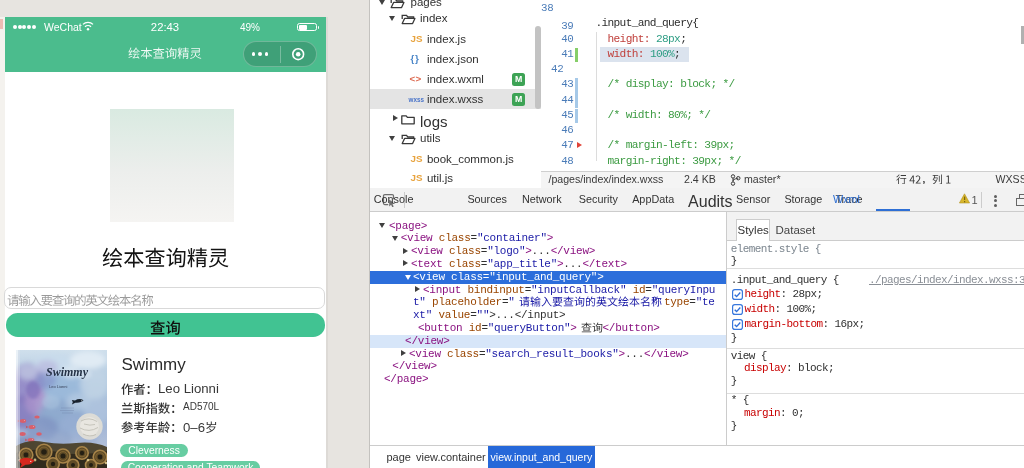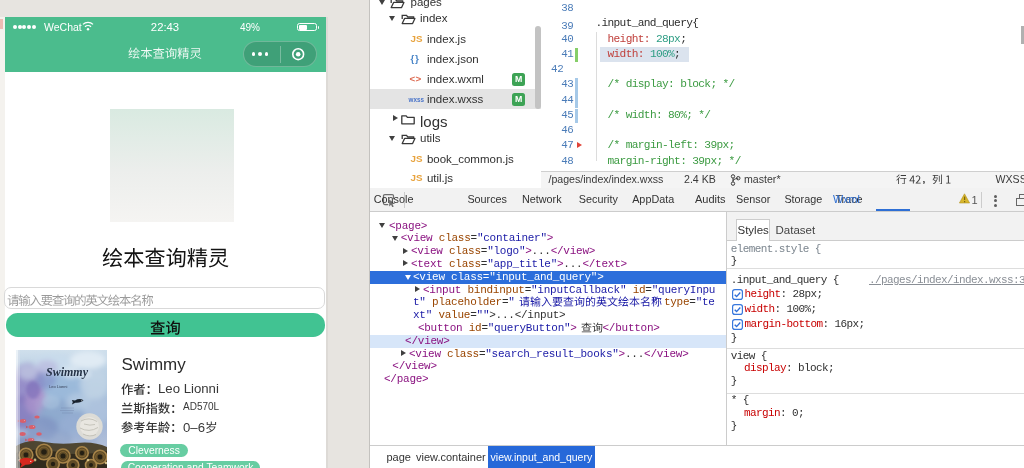--- a/index.html
+++ b/index.html
@@ -233,21 +233,21 @@
 <path d="M1.2 10.6 L3.6 5.4 h10.3 L11.6 10.6 z" fill="#fff" stroke="#383838" stroke-width="1.3" stroke-linejoin="round"></path>
   </svg>
 <div class="a" style="left:420.0px;top:132.1px;font-size:11.5px;color:#303030;white-space:pre">utils</div>
 <div class="a" style="left:410.5px;top:153.1px;font-size:9.8px;font-weight:bold;color:#e8a33d;letter-spacing:0.0px;white-space:pre">JS</div>
 <div class="a" style="left:426.9px;top:152.6px;font-size:11.5px;color:#303030;white-space:pre">book_common.js</div>
 <div class="a" style="left:410.5px;top:172.3px;font-size:9.8px;font-weight:bold;color:#e8a33d;letter-spacing:0.0px;white-space:pre">JS</div>
 <div class="a" style="left:426.9px;top:171.8px;font-size:11.5px;color:#303030;white-space:pre">util.js</div>
 <div class="a" style="left:512.3px;top:73.2px;width:12.6px;height:12.6px;border-radius:2.5px;background:#3da355;color:#fff;font-weight:bold;font-size:8.8px;text-align:center;line-height:12.6px">M</div>
 <div class="a" style="left:512.3px;top:93.1px;width:12.6px;height:12.6px;border-radius:2.5px;background:#3da355;color:#fff;font-weight:bold;font-size:8.8px;text-align:center;line-height:12.6px">M</div>
 <div class="a" style="left:534.5px;top:26.4px;width:6px;height:83px;border-radius:3px;background:#c3c3c3"></div>
-<div class="a mono" style="left:541px;top:1.20px;width:32.5px;text-align:right;font-size:10.8px;line-height:15.25px;color:#4b7cb8;letter-spacing:-0.3px">38</div>
+<div class="a mono" style="left:541px;top:1.20px;width:32.5px;font-size:10.8px;line-height:15.25px;color:#4b7cb8;letter-spacing:-0.3px">38</div>
 <div class="a mono" style="left:541px;top:19px;width:32.5px;text-align:right;font-size:10.8px;line-height:15.25px;color:#4b7cb8;letter-spacing:-0.3px">39</div>
 <div class="a mono" style="left:541px;top:31.70px;width:32.5px;text-align:right;font-size:10.8px;line-height:15.25px;color:#4b7cb8;letter-spacing:-0.3px">40</div>
 <div class="a mono" style="left:541px;top:46.95px;width:32.5px;text-align:right;font-size:10.8px;line-height:15.25px;color:#4b7cb8;letter-spacing:-0.3px">41</div>
 <div class="a mono" style="left:541px;top:62.20px;width:32.5px;text-align:center;font-size:10.8px;line-height:15.25px;color:#4b7cb8;letter-spacing:-0.3px">42</div>
 <div class="a mono" style="left:541px;top:77.45px;width:32.5px;text-align:right;font-size:10.8px;line-height:15.25px;color:#4b7cb8;letter-spacing:-0.3px">43</div>
 <div class="a mono" style="left:541px;top:92.70px;width:32.5px;text-align:right;font-size:10.8px;line-height:15.25px;color:#4b7cb8;letter-spacing:-0.3px">44</div>
 <div class="a mono" style="left:541px;top:107.95px;width:32.5px;text-align:right;font-size:10.8px;line-height:15.25px;color:#4b7cb8;letter-spacing:-0.3px">45</div>
 <div class="a mono" style="left:541px;top:123.20px;width:32.5px;text-align:right;font-size:10.8px;line-height:15.25px;color:#4b7cb8;letter-spacing:-0.3px">46</div>
 <div class="a mono" style="left:541px;top:138.45px;width:32.5px;text-align:right;font-size:10.8px;line-height:15.25px;color:#4b7cb8;letter-spacing:-0.3px">47</div>
 <div class="a mono" style="left:541px;top:153.70px;width:32.5px;text-align:right;font-size:10.8px;line-height:15.25px;color:#4b7cb8;letter-spacing:-0.3px">48</div>
@@ -285,21 +285,21 @@
 <svg class="a" style="left:381.5px;top:193px" width="14" height="14" viewBox="0 0 14 14">
 <path d="M11.5 6.2 V2.8 a1.3 1.3 0 0 0 -1.3 -1.3 H2.8 a1.3 1.3 0 0 0 -1.3 1.3 v7.4 a1.3 1.3 0 0 0 1.3 1.3 h3.4" fill="none" stroke="#6e6e6e" stroke-width="1.25"></path>
 <path d="M7.2 6.4 v7.2 l1.9 -1.9 l1.2 2.6 l1.4 -0.7 l-1.2 -2.5 l2.7 -0.2 z" fill="#6e6e6e"></path>
   </svg>
 <div class="a" style="left:403.5px;top:191.5px;width:1px;height:16px;background:#ccc"></div>
 <div class="a" style="left:433.8px;top:193.2px;width:120px;margin-left:-60px;text-align:left;font-size:10.8px;color:#333">Console</div>
 <div class="a" style="left:487.2px;top:193.2px;width:120px;margin-left:-60px;text-align:center;font-size:10.8px;color:#333">Sources</div>
 <div class="a" style="left:541.8px;top:193.2px;width:120px;margin-left:-60px;text-align:center;font-size:10.8px;color:#333">Network</div>
 <div class="a" style="left:598.3px;top:193.2px;width:120px;margin-left:-60px;text-align:center;font-size:10.8px;color:#333">Security</div>
 <div class="a" style="left:653.2px;top:193.2px;width:120px;margin-left:-60px;text-align:center;font-size:10.8px;color:#333">AppData</div>
-<div class="a" style="left:704.3px;top:193.2px;width:132px;margin-left:-60px;text-align:center;font-size:11px;color:#333">Audits</div>
+<div class="a" style="left:704.3px;top:193.2px;width:132px;margin-left:-60px;text-align:center;font-size:16px;color:#333">Audits</div>
 <div class="a" style="left:753.2px;top:193.2px;width:120px;margin-left:-60px;text-align:center;font-size:10.8px;color:#333">Sensor</div>
 <div class="a" style="left:803.3px;top:193.2px;width:120px;margin-left:-60px;text-align:center;font-size:10.8px;color:#333">Storage</div>
 <div class="a" style="left:849.0px;top:193.2px;width:120px;margin-left:-60px;text-align:center;font-size:10.8px;color:#333">Trace</div>
 <div class="a" style="left:893px;top:193.2px;width:120px;margin-left:-60px;font-size:10.8px;color:#2e6fd5">Wxml</div>
 <div class="a" style="left:876px;top:208.8px;width:34px;height:2.7px;background:#2e6fd5"></div>
 <svg class="a" style="left:958.5px;top:193px" width="11" height="11" viewBox="0 0 11 11">
 <path d="M5.5 0.8 L10.6 10 H0.4 Z" fill="#d8b62b" stroke="#b49322" stroke-width="0.6"></path>
 <rect x="5" y="3.6" width="1.2" height="3.4" fill="#7a6510"></rect>
     <rect x="5" y="8" width="1.2" height="1.3" fill="#7a6510"></rect>
   </svg>

